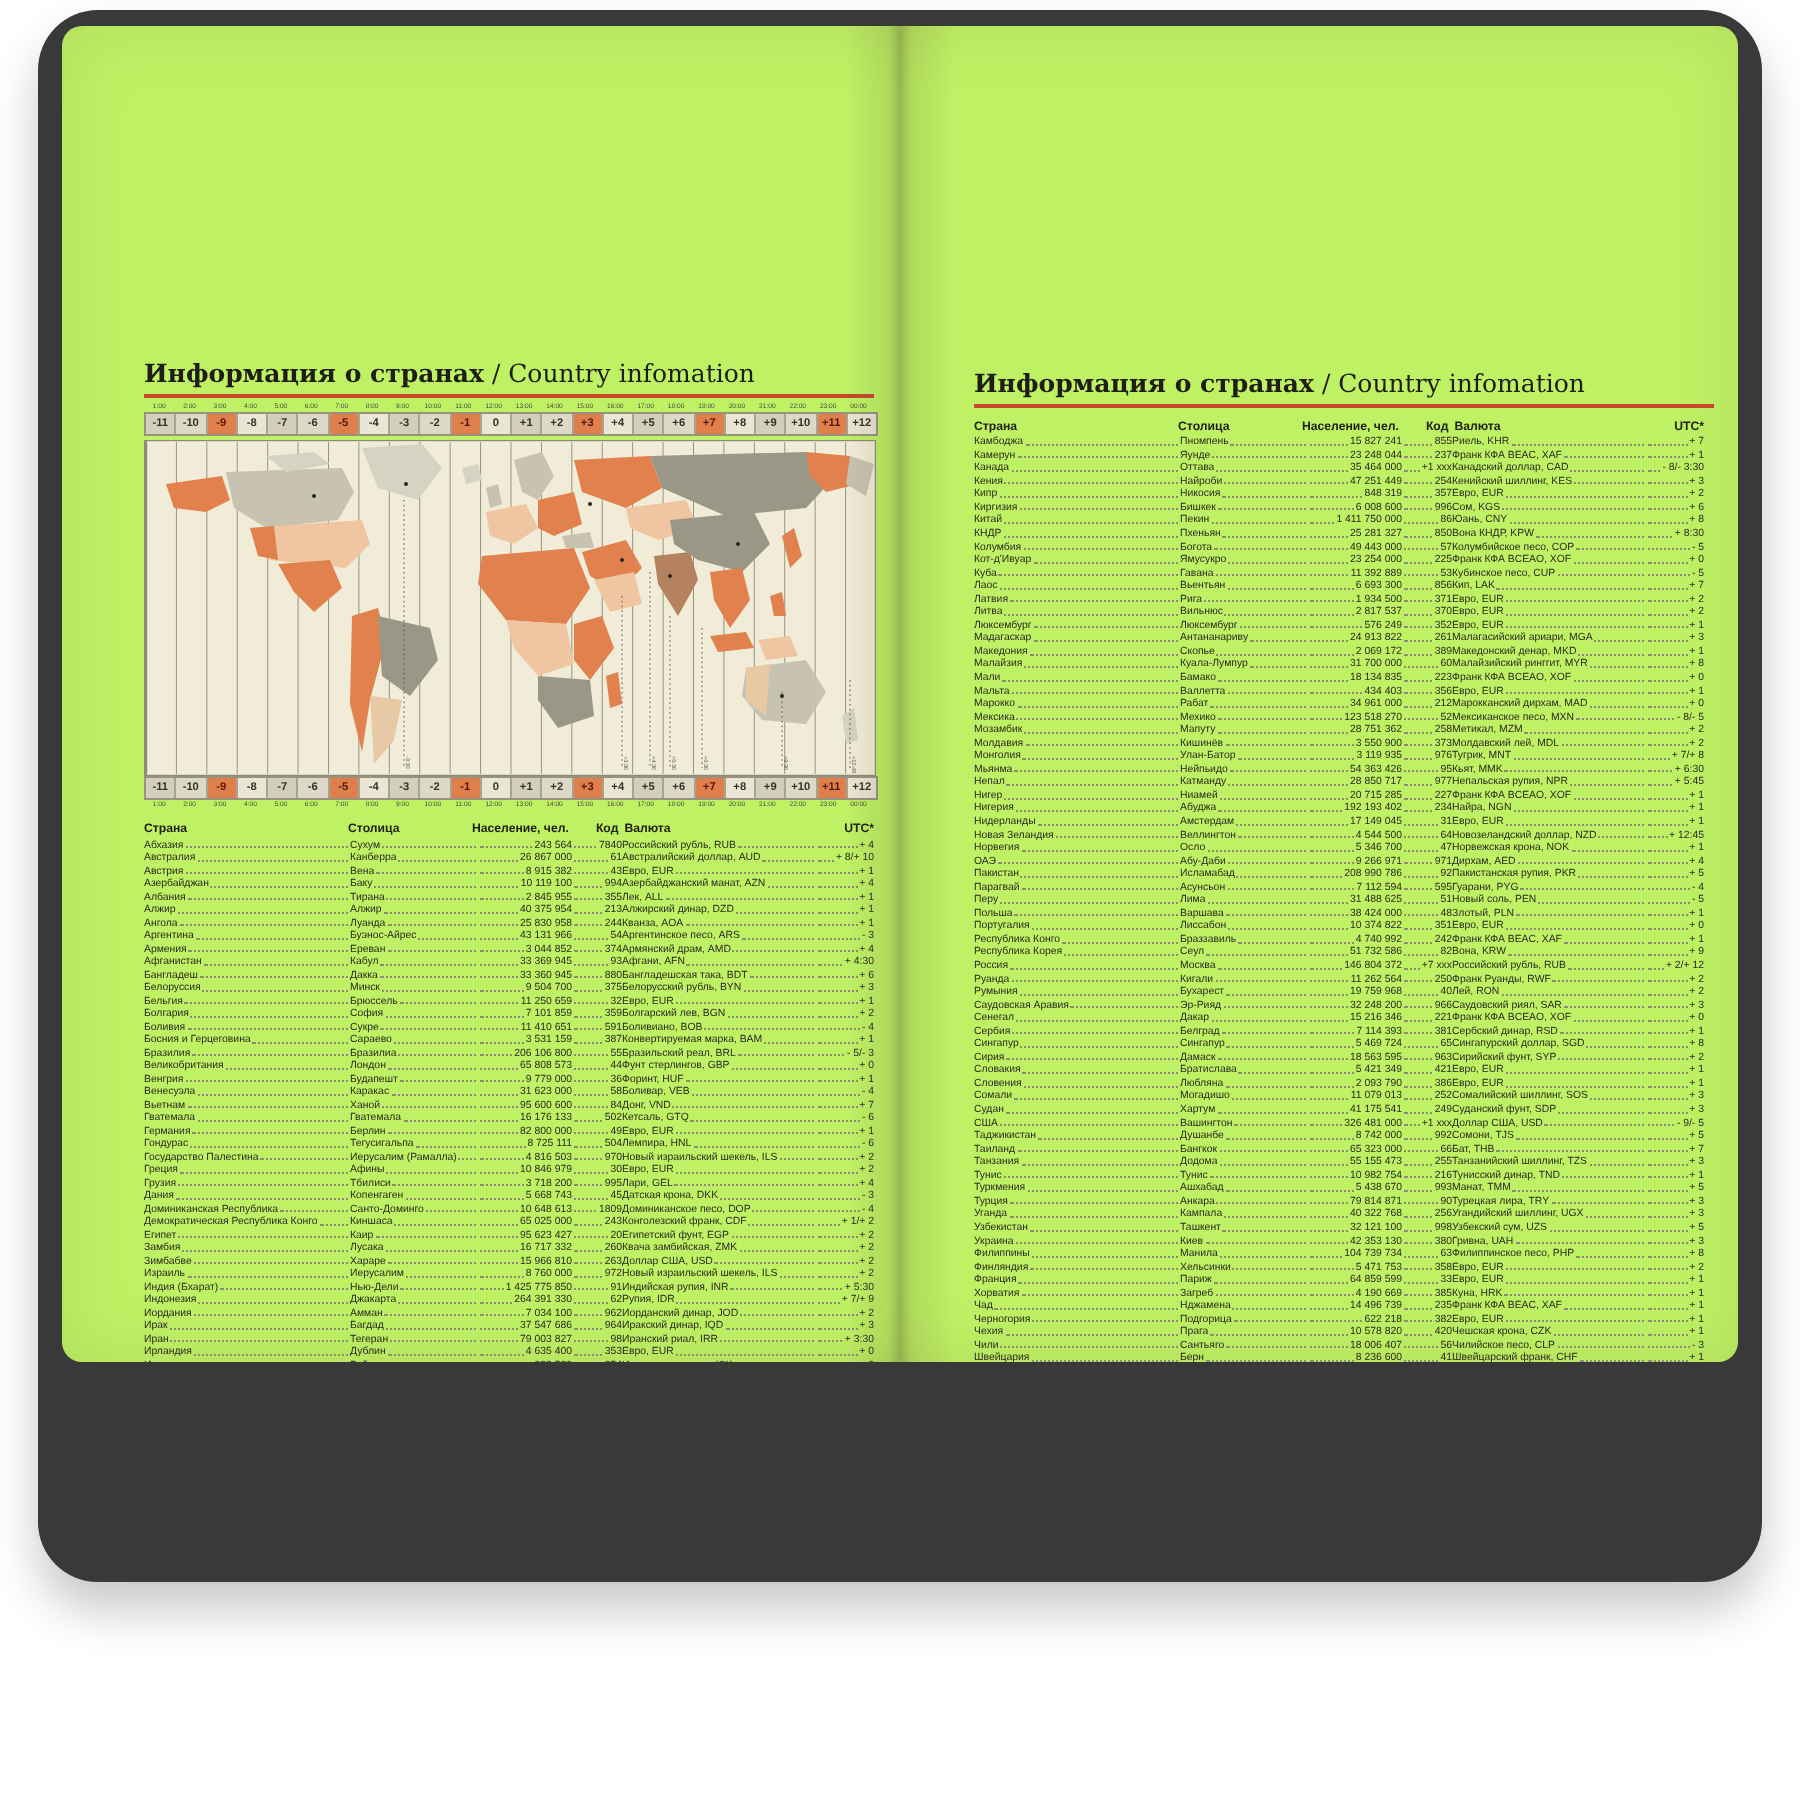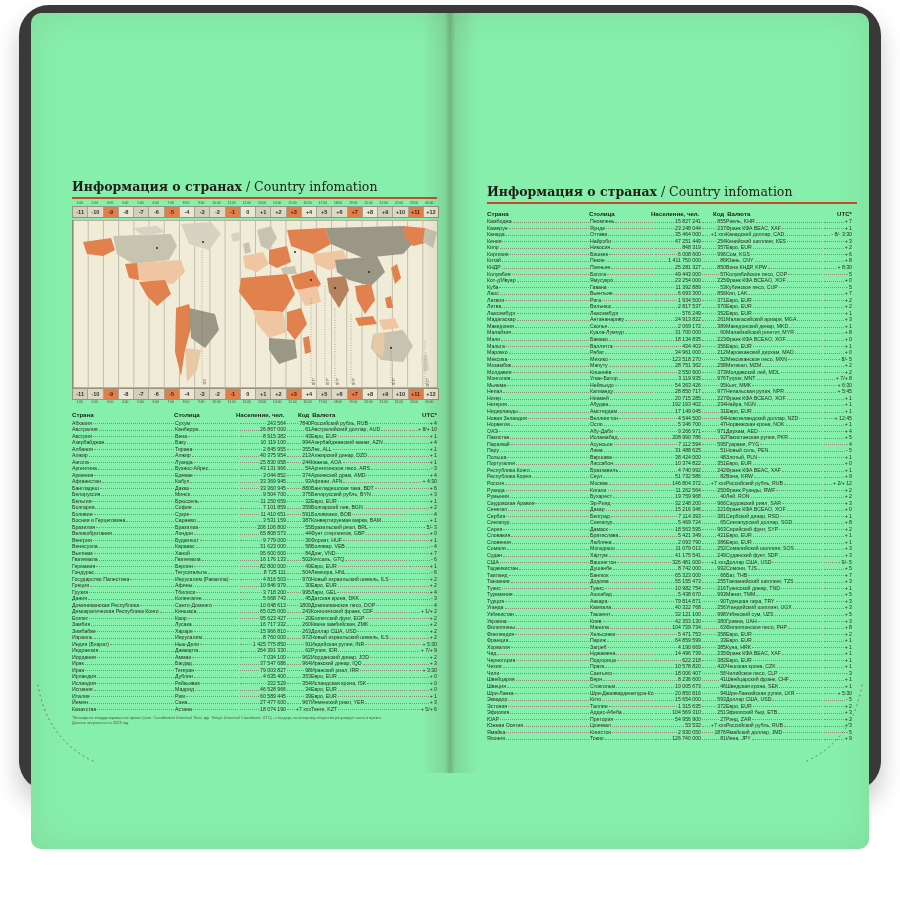--- a/index.html
+++ b/index.html
@@ -1,20 +1,20 @@
 <!DOCTYPE html>
 <html><head>
 <meta charset="utf-8">
 <style>
   html,body{margin:0;padding:0;background:#ffffff;}
   body{width:900px;height:900px;font-family:"Liberation Sans",sans-serif;-webkit-font-smoothing:antialiased;}
   .photo{position:relative;width:900px;height:900px;overflow:hidden;background:#ffffff;}
   .cover{position:absolute;left:19px;top:5px;width:862px;height:786px;background:#39393a;border-radius:30px;
          box-shadow:0 14px 24px rgba(0,0,0,.22);}
-  .pages{position:absolute;left:31px;top:13px;width:838px;height:836px;background:#86efac;border-radius:10px;
+  .pages{position:absolute;left:31px;top:13px;width:838px;height:668px;background:#bef264;border-radius:10px;
          overflow:hidden;box-shadow:inset 0 0 34px rgba(110,95,60,.15);}
   .gutter{position:absolute;left:391px;top:0;width:56px;height:760px;pointer-events:none;
           background:linear-gradient(90deg,rgba(0,0,0,0) 0%,rgba(90,78,52,.14) 40%,rgba(58,48,30,.30) 50%,rgba(90,78,52,.14) 60%,rgba(0,0,0,0) 100%);}
   .content{position:absolute;}
   .lp{left:41px;top:166px;width:365px;}
   .rp{left:456px;top:171px;width:370px;}
   .page-title{font-family:"DejaVu Serif","Liberation Serif",serif;font-size:12.5px;color:#201d17;white-space:nowrap;}
   .page-title .ru{font-weight:bold;}
   .page-title .en{font-weight:normal;}
   .rule{height:1.6px;background:#c7492c;margin-top:3px;}

